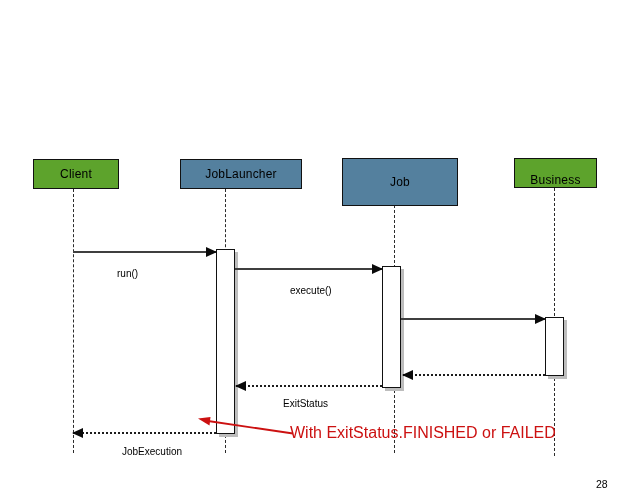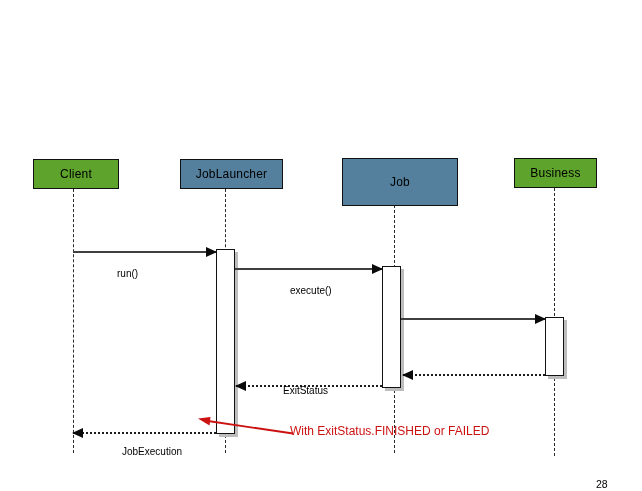--- a/index.html
+++ b/index.html
@@ -67,21 +67,21 @@
     font-size: 10px;
     color: #000000;
     white-space: nowrap;
     z-index: 5;
     margin-top: 36px;
   }
   
   .annotation-text {
     position: absolute;
     left: 290px; top: 424px;
-    font-size: 12px;
+    font-size: 16px;
     white-space: nowrap;
     z-index: 6;
   }
   .annotation-arrow {
     position: absolute;
     left: 0; top: 0;
     z-index: 6;
     pointer-events: none;
   }
   
@@ -99,27 +99,27 @@
 <div class="canvas">
 
   <div class="lifeline" style="left:73px;  top:189px; height:264px"></div>
   <div class="lifeline" style="left:225px; top:189px; height:264px"></div>
   <div class="lifeline" style="left:394px; top:190px; height:263px"></div>
   <div class="lifeline" style="left:554px; top:188px; height:268px"></div>
 
   <div class="actor" style="left: 33px; top: 159px; width: 86px; background: rgb(93, 163, 44);">
     <span class="actor-label">Client</span>
   </div>
-  <div class="actor" style="left: 180px; top: 159px; width: 103px; background: rgb(84, 128, 158); align-items: center;">
+  <div class="actor" style="left: 180px; top: 159px; width: 122px; background: rgb(84, 128, 158); align-items: center;">
     <span class="actor-label">JobLauncher</span>
   </div>
   <div class="actor" style="left: 342px; top: 158px; width: 116px; height: 48px; background: rgb(84, 128, 158);">
     <span class="actor-label">Job</span>
   </div>
-  <div class="actor" style="left: 514px; top: 158px; width: 83px; background: rgb(93, 163, 44);">
+  <div class="actor" style="left: 514px; top: 158px; width: 83px; background: rgb(93, 163, 44); align-items: flex-end;">
     <span class="actor-label">Business</span>
   </div>
 
   <div class="activation" style="left:216px; top:249px; height:185px"></div>
   <div class="activation" style="left:382px; top:266px; height:122px"></div>
   <div class="activation" style="left:545px; top:317px; height:59px"></div>
 
   <div class="msg solid" style="left:73px;  top:251px; width:143px">
     <i class="head right"></i>
   </div>
@@ -134,21 +134,21 @@
   </div>
   <div class="msg dotted" style="left:236px; top:385px; width:146px">
     <i class="head left"></i>
   </div>
   <div class="msg dotted" style="left:73px;  top:432px; width:143px">
     <i class="head left"></i>
   </div>
 
   <span class="msg-label" style="left:117px; top:232px">run()</span>
   <span class="msg-label" style="left:290px; top:249px">execute()</span>
-  <span class="msg-label" style="left:283px; top:349px">ExitStatus</span>
+  <span class="msg-label" style="left:283px; top:362px">ExitStatus</span>
   <span class="msg-label" style="left:122px; top:410px">JobExecution</span>
 
   <svg class="annotation-arrow" width="642" height="491" viewBox="0 0 642 491">
     <line x1="293" y1="433.5" x2="208" y2="421" stroke-width="1.8" style="stroke: rgb(204, 17, 17);"></line>
     <polygon points="198,418.5 210.5,417 209.5,425.5" style="fill: rgb(204, 17, 17);"></polygon>
   </svg>
   <span class="annotation-text" style="color: rgb(204, 17, 17);">With ExitStatus.FINISHED or FAILED</span>
 
   <span class="page-number">28</span>
 

